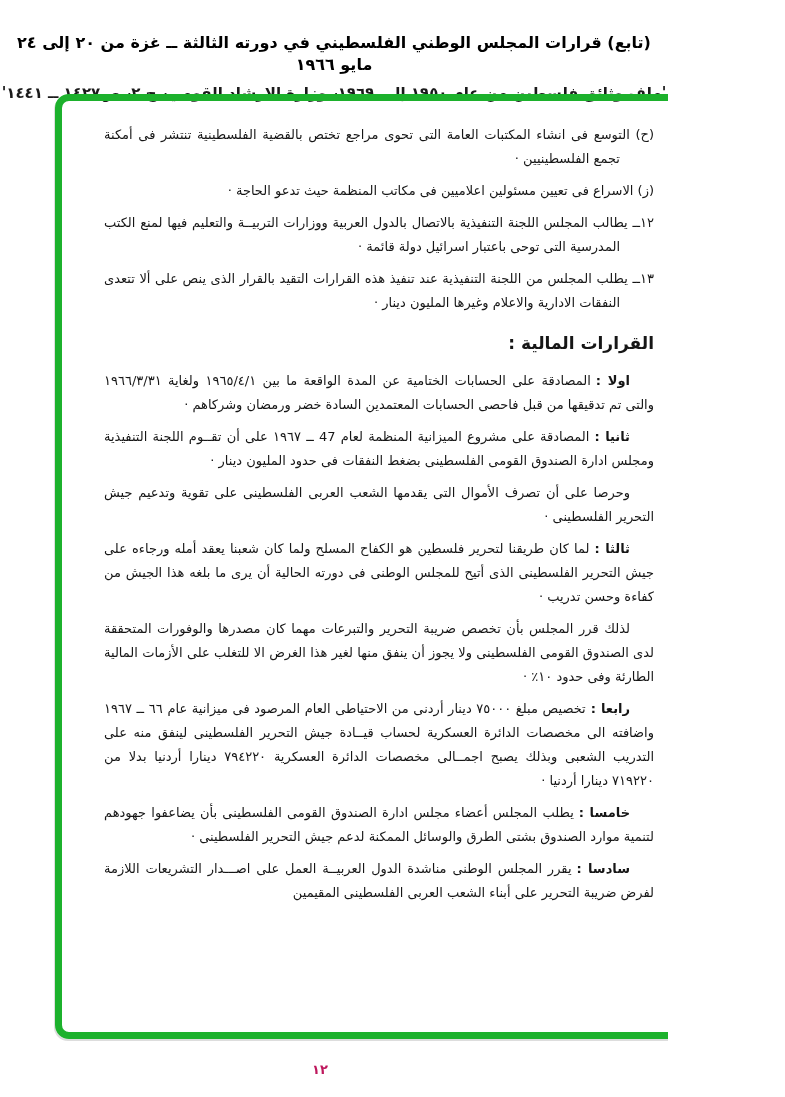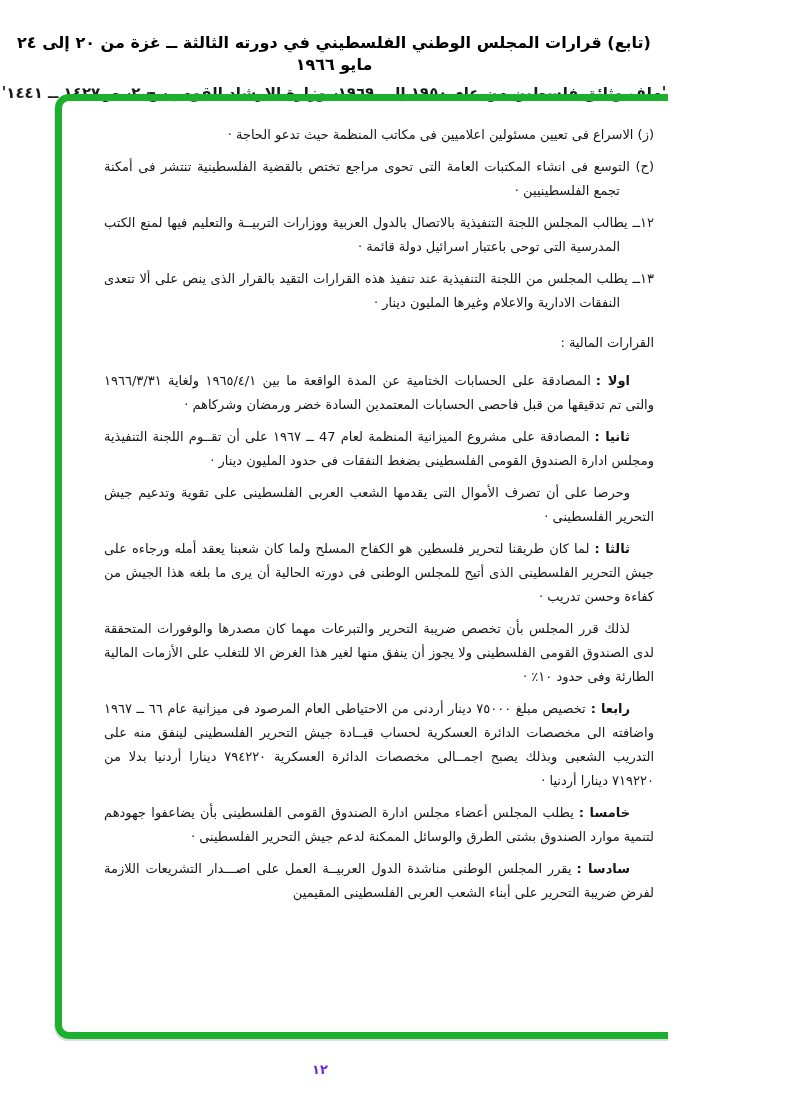--- a/index.html
+++ b/index.html
@@ -68,52 +68,52 @@
   }
   
   .indent {
     text-indent: 24px;
   }
   .lead {
     font-weight: bold;
     margin-left: 5px;
   }
   .fin-heading {
-    font-size: 13px;
-    font-weight: normal;
+    font-size: 17px;
+    font-weight: bold;
     margin: 16px 0 14px 0;
     direction: rtl;
   }
   .page-number {
     position: absolute;
     bottom: 20px;
     left: 0;
     right: 28px;
     text-align: center;
     font-size: 13px;
     font-weight: bold;
     direction: rtl;
-    color: #6d28d9;
+    color: #be185d;
   }
 </style>
 </head>
 <body>
 
 <div class="page">
 
   <header class="doc-header">
     <div class="doc-title">(تابع) قرارات المجلس الوطني الفلسطيني في دورته الثالثة ــ غزة من ٢٠ إلى ٢٤ مايو ١٩٦٦</div>
     <div class="doc-source">'ملف وثائق فلسطين من عام ١٩٥٠ إلى ١٩٦٩، وزارة الارشاد القومي، ج ٢، ص١٤٢٧ ــ ١٤٤١'</div>
   </header>
 
   <div class="green-box" style="border-color: rgb(28, 177, 44);">
     <div class="doc-content">
 
+      <p class="para hang">(ح) التوسع فى انشاء المكتبات العامة التى تحوى مراجع تختص بالقضية الفلسطينية تنتشر فى أمكنة تجمع الفلسطينيين ·</p>
       <p class="para hang">(ز) الاسراع فى تعيين مسئولين اعلاميين فى مكاتب المنظمة حيث تدعو الحاجة ·</p>
-      <p class="para hang">(ح) التوسع فى انشاء المكتبات العامة التى تحوى مراجع تختص بالقضية الفلسطينية تنتشر فى أمكنة تجمع الفلسطينيين ·</p>
       <p class="para hang">١٢ــ يطالب المجلس اللجنة التنفيذية بالاتصال بالدول العربية ووزارات التربيــة والتعليم فيها لمنع الكتب المدرسية التى توحى باعتبار اسرائيل دولة قائمة ·</p>
       <p class="para hang">١٣ــ يطلب المجلس من اللجنة التنفيذية عند تنفيذ هذه القرارات التقيد بالقرار الذى ينص على ألا تتعدى النفقات الادارية والاعلام وغيرها المليون دينار ·</p>
 
       <h2 class="fin-heading">القرارات المالية :</h2>
 
       <p class="para indent"><span class="lead">اولا :</span><span>المصادقة على الحسابات الختامية عن المدة الواقعة ما بين ١٩٦٥/٤/١ ولغاية ١٩٦٦/٣/٣١ والتى تم تدقيقها من قبل فاحصى الحسابات المعتمدين السادة خضر ورمضان وشركاهم ·</span></p>
 
       <p class="para indent"><span class="lead">ثانيا :</span><span>المصادقة على مشروع الميزانية المنظمة لعام 47 ــ ١٩٦٧ على أن تقــوم اللجنة التنفيذية ومجلس ادارة الصندوق القومى الفلسطينى بضغط النفقات فى حدود المليون دينار ·</span></p>
 
       <p class="para indent"><span>وحرصا على أن تصرف الأموال التى يقدمها الشعب العربى الفلسطينى على تقوية وتدعيم جيش التحرير الفلسطينى ·</span></p>

